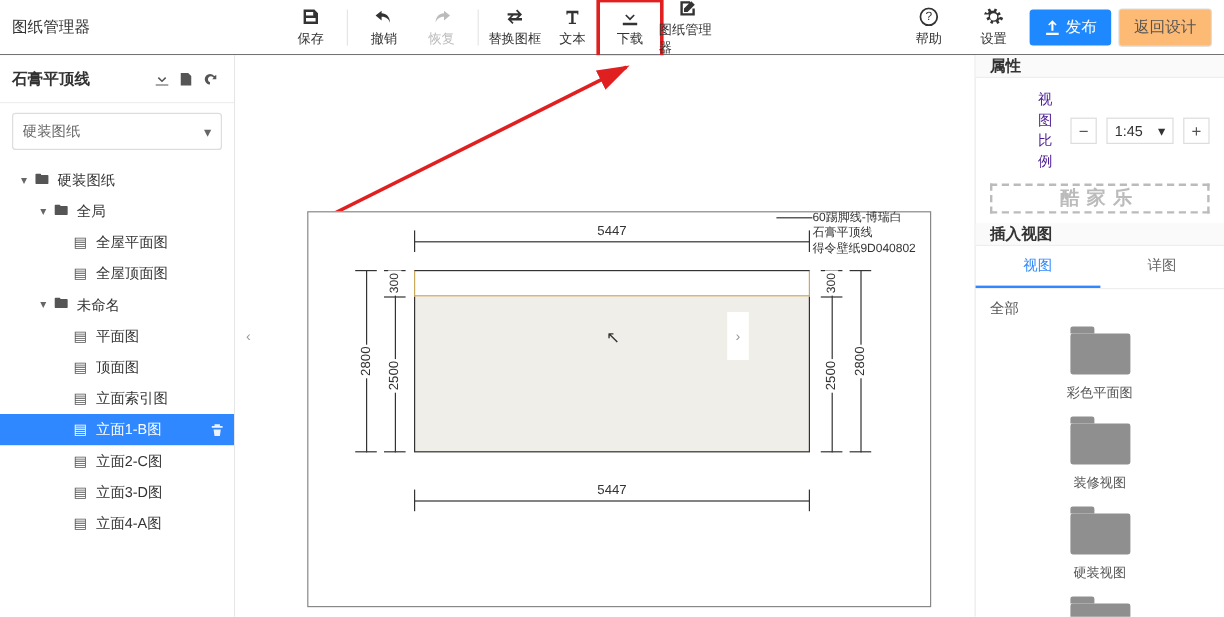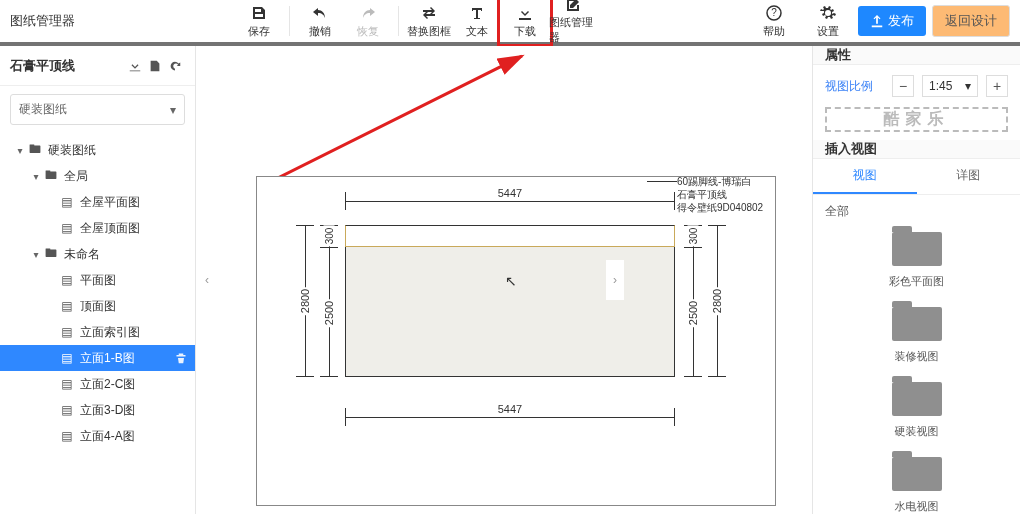--- a/index.html
+++ b/index.html
@@ -1,20 +1,20 @@
 <!DOCTYPE html>
 <html><head>
 <meta charset="utf-8">
 <style>
 * { box-sizing: border-box; margin: 0; padding: 0; }
 html, body { width: 1020px; height: 514px; font-family: "Microsoft YaHei", "PingFang SC", Arial, sans-serif; font-size: 12px; color: #333; background:#fff; overflow:hidden; }
 .app { display:flex; flex-direction:column; width:100%; height:100%; }
 
 
-.topbar { display:flex; align-items:center; height:46px; border-bottom:4px solid #737373; padding:0 10px; }
+.topbar { display:flex; align-items:center; height:46px; border-bottom:1px solid #737373; padding:0 10px; }
 .app-title { font-size:13px; color:#333; margin-right:20px; }
 .tool-group { display:flex; align-items:flex-start; gap:0; margin-left:140px; }
 .tool-btn { display:flex; flex-direction:column; align-items:center; justify-content:center; width:48px; height:40px; cursor:pointer; color:#333; position:relative; }
 .tool-btn.disabled { color:#bbb; }
 .tool-btn .ico { width:18px; height:18px; display:flex; align-items:center; justify-content:center; font-size:16px; }
 .tool-btn .lbl { font-size:11px; margin-top:2px; }
 .tool-sep { width:1px; height:30px; background:#e5e5e5; margin:0 6px; align-self:center; }
 .highlight-box { position:absolute; top:-4px; left:-4px; right:-4px; bottom:-6px; border:3px solid #e02020; pointer-events:none; }
 .topbar-spacer { flex:1; }
 .topbar-right { display:flex; align-items:center; gap:6px; }
@@ -70,21 +70,21 @@
 .dim-v .lbl.small { font-size:10px; }
 .dim-seg { position:absolute; left:60px; top:48px; width:24px; height:22px; }
 .annot { position:absolute; left:420px; top:-2px; width:120px; font-size:10px; color:#333; line-height:1.3; }
 .annot .ptr { position:absolute; left:-30px; top:6px; width:30px; height:1px; background:#333; }
 .cursor-ptr { position:absolute; left:248px; top:96px; font-size:14px; color:#333; pointer-events:none; }
 
 
 .rpanel { width:208px; border-left:1px solid #e5e5e5; display:flex; flex-direction:column; background:#fff; }
 .rp-sec-hdr { height:34px; display:flex; align-items:center; padding:0 12px; font-size:13px; font-weight:600; border-bottom:1px solid #eee; background:#fafafa; }
 .rp-row { display:flex; align-items:center; padding:10px 12px; gap:8px; }
-.rp-row .lab { flex:1; color:#3b82f6; font-size:12px; }
+.rp-row .lab { flex:1; color:#4c1d95; font-size:12px;margin-left:40px; }
 .step-btn { width:22px; height:22px; border:1px solid #ddd; background:#fff; display:flex; align-items:center; justify-content:center; cursor:pointer; font-size:14px; color:#555; }
 .ratio-sel { border:1px solid #ddd; padding:3px 6px; min-width:56px; display:flex; justify-content:space-between; align-items:center; cursor:pointer; font-size:12px; }
 .brand-box { margin:0 12px 8px; border:2px dashed #bbb; height:28px; display:flex; align-items:center; justify-content:center; font-size:16px; letter-spacing:6px; color:#bbb; font-weight:600; }
 .tabbar { display:flex; border-bottom:1px solid #eee; }
 .tabbar .tab { flex:1; text-align:center; padding:8px 0; font-size:12px; color:#666; cursor:pointer; }
 .tabbar .tab.active { color:#2f88ff; border-bottom:2px solid #2f88ff; }
 .rp-sub { padding:8px 12px 4px; font-size:12px; color:#555; }
 .thumb-grid { display:grid; grid-template-columns:1fr; gap:18px 12px; padding:8px 16px 18px; }
 .thumb { display:flex; flex-direction:column; align-items:center; gap:8px; cursor:pointer; }
 .thumb .fold { width:50px; height:34px; background:#8f8f8f; position:relative; border-radius:2px; }

